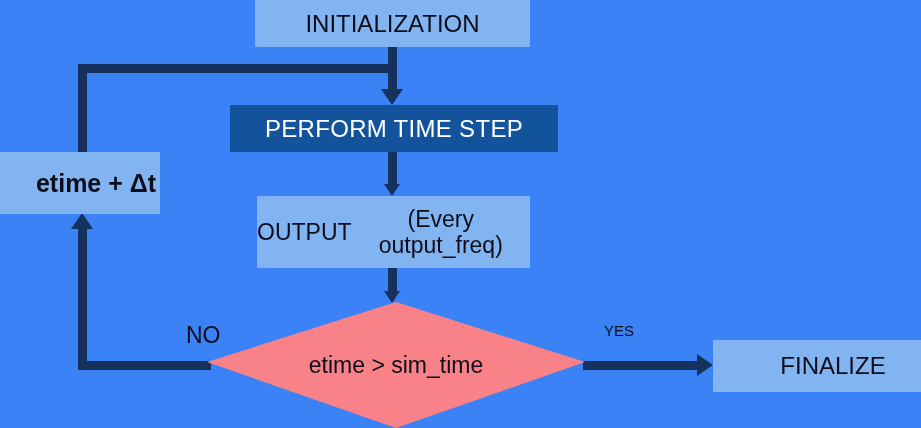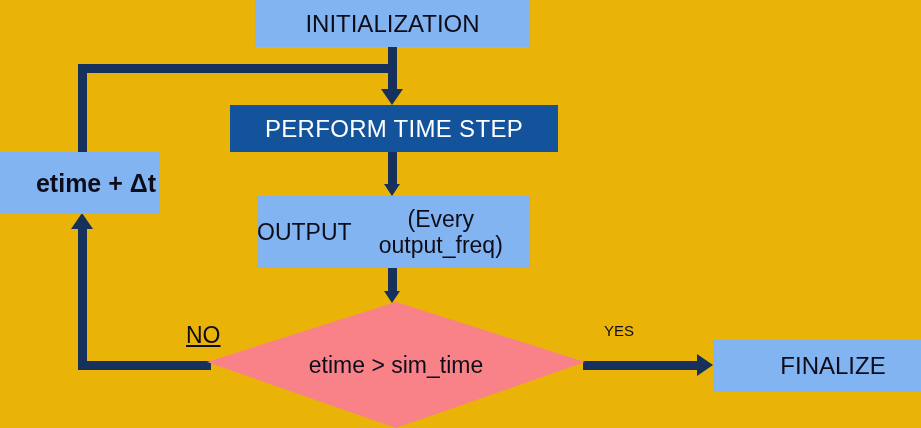--- a/index.html
+++ b/index.html
@@ -4,21 +4,21 @@
 <style>
   html, body {
     margin: 0;
     padding: 0;
     background: #ffffff;
   }
   #canvas {
     position: relative;
     width: 921px;
     height: 428px;
-    background: #eab308;
+    background: #3b82f6;
     overflow: hidden;
     font-family: "Liberation Sans", sans-serif;
   }
   .node {
     position: absolute;
     box-sizing: border-box;
     display: flex;
     align-items: center;
     justify-content: center;
     text-align: center;
@@ -132,21 +132,21 @@
     </svg>
     <div class="diamond-text" style="font-size:23px; padding-bottom:8px;">
       <span>etime &gt; sim_time</span>
     </div>
   </div>
 
   <div class="node box-light" style="left:713px; top:340px; width:208px; height:52px; font-size:24px;padding-left:32px;">
     <span>FINALIZE</span>
   </div>
 
-  <div class="lbl" style="left:186px; top:322px; font-size:23px;text-decoration:underline;">
+  <div class="lbl" style="left:186px; top:322px; font-size:23px;">
     <span>NO</span>
   </div>
 
   <div class="lbl" style="left:568px; top:322px; font-size:15px;margin-left:36px;">
     <span>YES</span>
   </div>
 
 </div>
 
 </body></html>

